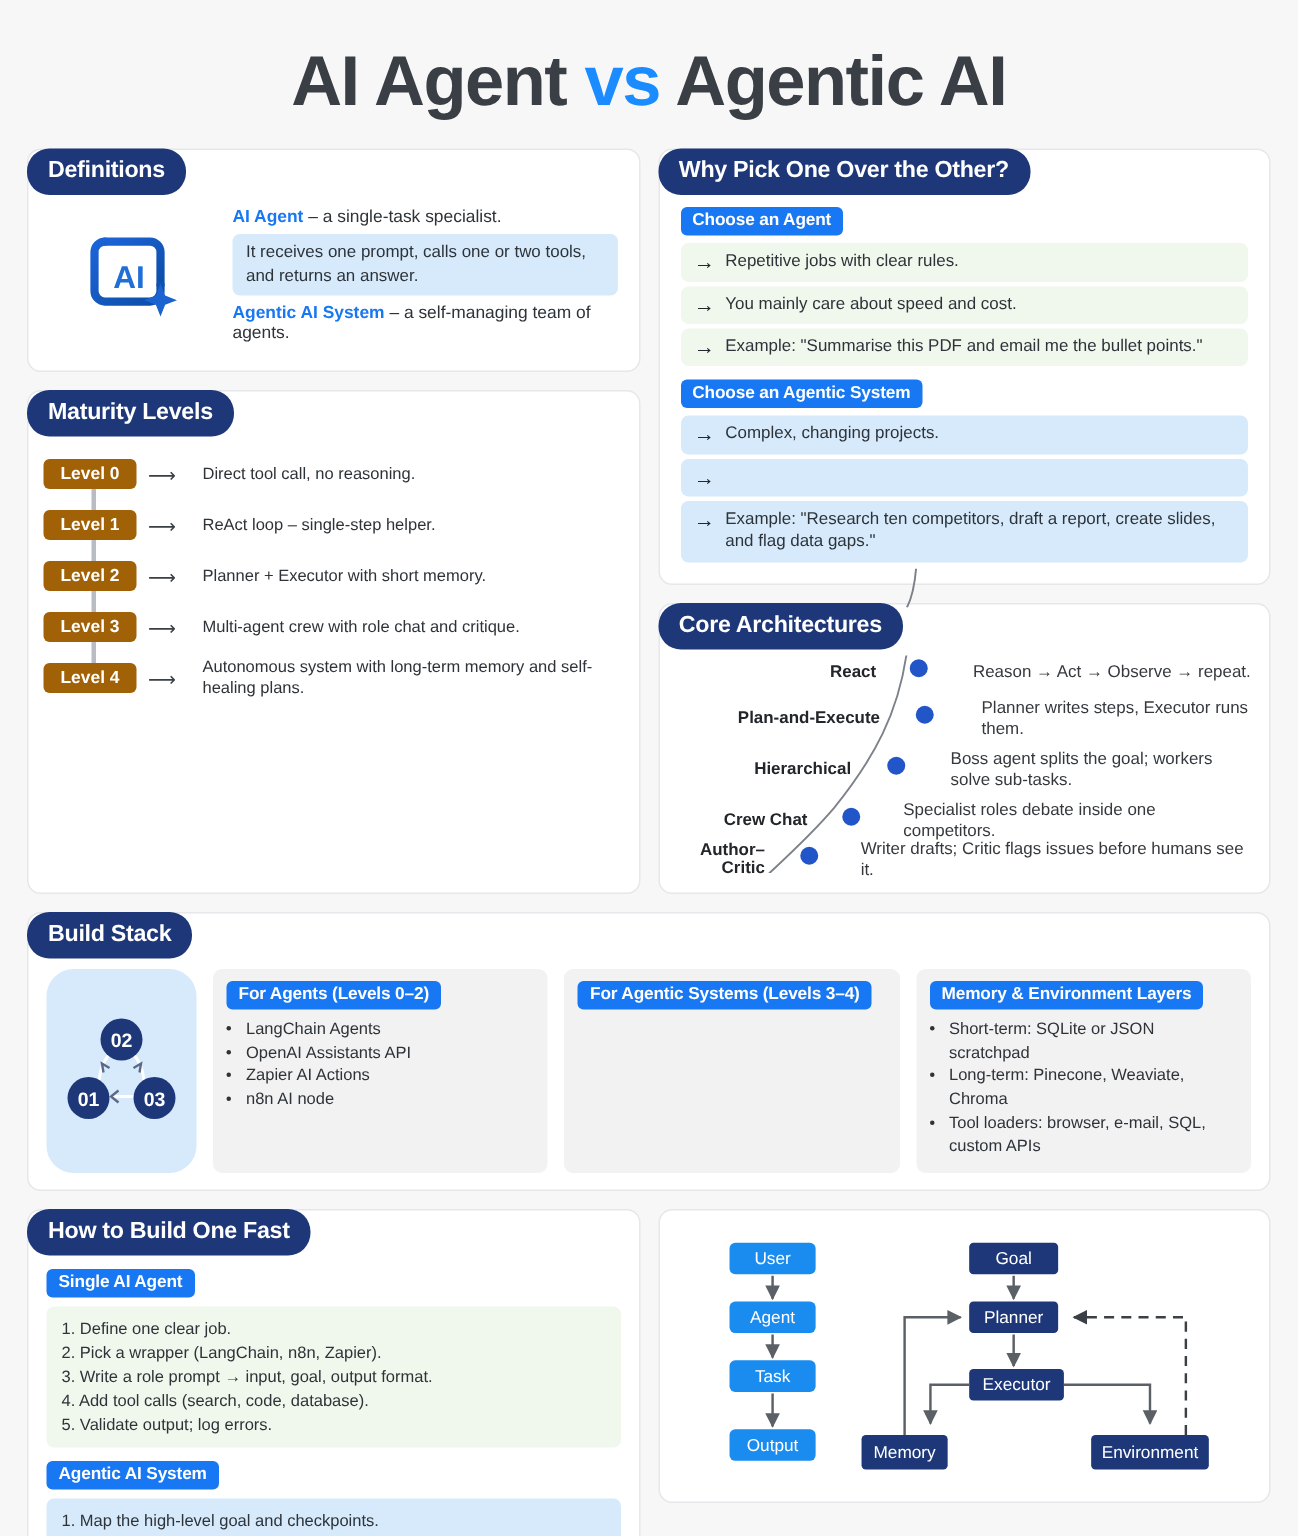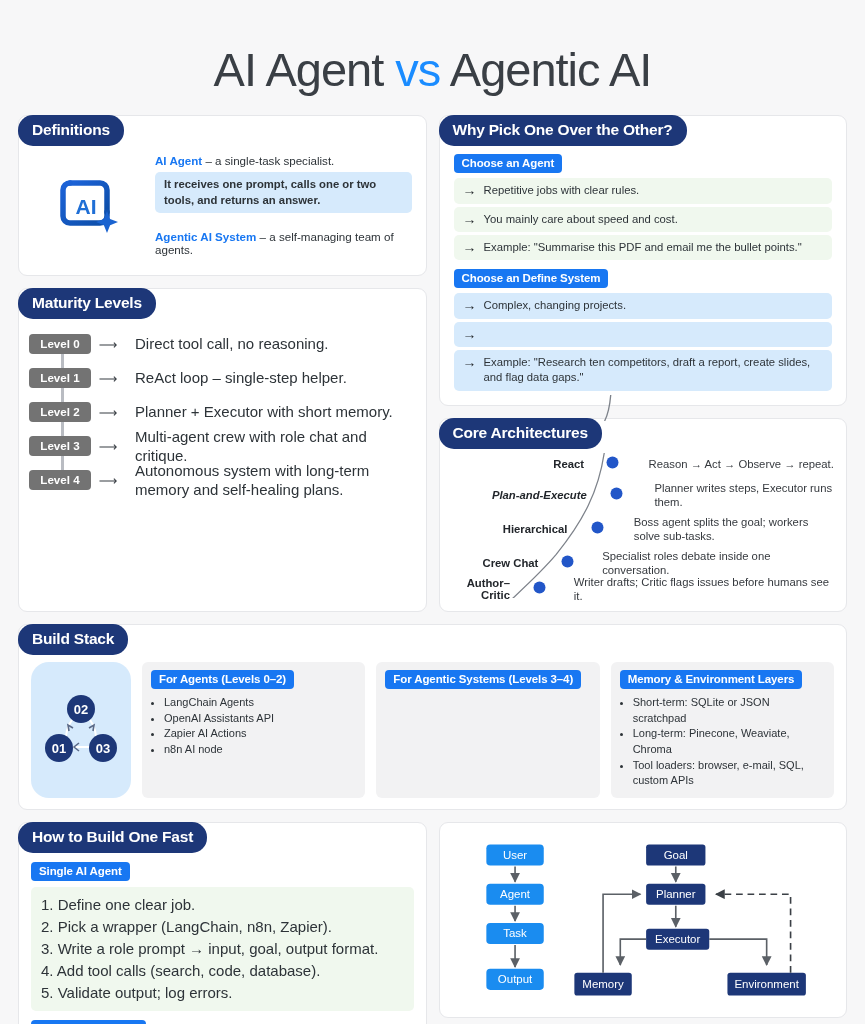--- a/index.html
+++ b/index.html
@@ -9,24 +9,24 @@
     font-family: "Liberation Sans", sans-serif;
     color: #2d3338;
     overflow: hidden;
   }
   .page { position: relative; width: 865px; height: 1024px; padding: 0 18px; }
 
   
   .title {
     text-align: center;
     font-size: 47px;
-    font-weight: normal;
+    font-weight: bold;
     letter-spacing: -1px;
     color: #3a3f45;
-    padding-top: 42px;
+    padding-top: 26px;
     padding-bottom: 18px;
     white-space: nowrap;
   }
   .title .vs { color: #1a8cff; }
 
   
   .card {
     position: relative;
     background: #ffffff;
     border: 1px solid #e6e7ea;
@@ -70,56 +70,56 @@
   
   .cols { display: flex; gap: 12px; }
   .col { flex: 1 1 0; min-width: 0; display: flex; flex-direction: column; }
 
   
   #definitions .def-wrap { display: flex; gap: 10px; align-items: center; padding-top: 2px;}
   .ai-logo { flex: 0 0 112px; display: flex; align-items: center; justify-content: center; }
   .def-texts { flex: 1 1 auto; }
   .def-lead { font-size: 11.6px; margin-bottom: 5px; }
   .def-lead b { color: #1877f2; }
-  .def-desc { margin-bottom: 17px; font-weight: bold; }
+  .def-desc { margin-bottom: 5px; }
 
   
   .mat-wrap { position: relative; padding-left: 0; }
   .mat-spine {
     position: absolute; left: 32px; top: 14px; bottom: 16px;
     width: 2.5px; background: #b9bcc2; border-radius: 2px;
   }
   .mat-row { position: relative; display: flex; align-items: center; gap: 0; height: 34px; }
   .lvl {
     position: relative; z-index: 2;
-    background: #737373; color: #fff; font-weight: bold;
+    background: #a16207; color: #fff; font-weight: bold;
     font-size: 11.6px; border-radius: 4px; padding: 3px 8px 4px 8px;
     width: 62px; text-align: center; flex: 0 0 62px;
   }
   .mat-arrow { flex: 0 0 34px; text-align: center; color: #3b4046; font-size: 13px; }
-  .mat-txt { font-size: 15px; line-height: 1.3; flex: 1 1 auto; padding-left: 10px; }
+  .mat-txt { font-size: 11px; line-height: 1.3; flex: 1 1 auto; padding-left: 10px; }
 
   
   #core-arch .arch-area { position: relative; height: 150px; }
   #core-arch .arch-svg { position: absolute; inset: 0; }
   .arch-row { position: absolute; display: flex; align-items: center; gap: 19px; }
   .arch-name { font-weight: bold; font-size: 11.3px; text-align: right; color: #22262b; }
   .arch-desc { font-size: 11.3px; line-height: 1.25; color: #35393e; }
   .core-curve-top { position: absolute; left: 0; top: -24px; width: 100%; height: 26px; }
 
   
   #build-stack .bs-wrap { display: flex; gap: 11px; align-items: stretch; }
   .cycle-box { flex: 0 0 100px; background: #d6eafc; border-radius: 18px; display:flex; align-items:center; justify-content:center; }
   .bs-col { flex: 1 1 0; background: #f2f2f3; border-radius: 6px; padding: 7px 9px 9px 9px; min-width: 0;}
   .bs-col ul { margin: 6px 0 0 13px; }
   .bs-col li { font-size: 11px; line-height: 1.42; }
 
   
   .steps { margin: 0; padding: 0; list-style: none; }
-  .steps li { font-size: 15px; line-height: 1.46; }
+  .steps li { font-size: 11px; line-height: 1.46; }
 
   
   #flow-card { padding: 10px; height: 196px; }
   #flow-card svg { display: block; }
   .nd-lt { fill: #1a8cf0; }
   .nd-dk { fill: #1d3778; }
   .nd-tx { fill: #ffffff; font-family: "Liberation Sans", sans-serif; font-size: 12px; text-anchor: middle; }
   .ln { stroke: #5b6066; stroke-width: 1.7px; fill: none; }
   .ln-d { stroke: #3b4046; stroke-width: 1.7px; fill: none; stroke-dasharray: 7 5; }
 </style>
@@ -216,21 +216,21 @@
             </div>
             <div class="band green arrow-row" style="margin-bottom:3px;">
               <span class="ar">→</span>
               <span>You mainly care about speed and cost.</span>
             </div>
             <div class="band green arrow-row">
               <span class="ar">→</span>
               <span>Example: "Summarise this PDF and email me the bullet points."</span>
             </div>
           </div>
-          <div class="pill" style="margin-top:9px;">Choose an Define System</div>
+          <div class="pill" style="margin-top:9px;">Choose an Agentic System</div>
           <div style="margin-top:5px;">
             <div class="band blue arrow-row" style="margin-bottom:3px;">
               <span class="ar">→</span>
               <span>Complex, changing projects.</span>
             </div>
             <div class="band blue arrow-row" style="margin-bottom:3px;">
               <span class="ar">→</span>
             </div>
             <div class="band blue arrow-row">
               <span class="ar">→</span>
@@ -253,41 +253,41 @@
 
             <div class="arch-row" style="top:2px;  left:0;   width:100%;">
               <div class="arch-name" style="width:154px;">React</div>
               <div style="width:22px;text-align:center;"><svg width="13" height="13">
                     <circle cx="6.5" cy="6.5" r="6" fill="#2256c8"></circle>
                   </svg></div>
               <div class="arch-desc" style="width:216px;padding-left:7px;">Reason → Act → Observe → repeat.</div>
             </div>
 
             <div class="arch-row" style="top:28px; left:0;  width:100%;">
-              <div class="arch-name" style="width:148px;font-style:italic;">Plan-and-Execute</div>
+              <div class="arch-name" style="width:148px;">Plan-and-Execute</div>
               <div style="width:22px;text-align:center;"><svg width="13" height="13">
                     <circle cx="6.5" cy="6.5" r="6" fill="#2256c8"></circle>
                   </svg></div>
               <div class="arch-desc" style="width:200px;padding-left:9px;">Planner writes steps, Executor runs them.</div>
             </div>
 
             <div class="arch-row" style="top:62px; left:0;  width:100%;">
               <div class="arch-name" style="width:124px;">Hierarchical</div>
               <div style="width:22px;text-align:center;"><svg width="13" height="13">
                     <circle cx="6.5" cy="6.5" r="6" fill="#2256c8"></circle>
                   </svg></div>
               <div class="arch-desc" style="width:214px;padding-left:7px;">Boss agent splits the goal; workers solve sub-tasks.</div>
             </div>
 
             <div class="arch-row" style="top:96px; left:0;  width:100%;">
               <div class="arch-name" style="width:96px;">Crew Chat</div>
               <div style="width:22px;text-align:center;"><svg width="13" height="13">
                     <circle cx="6.5" cy="6.5" r="6" fill="#2256c8"></circle>
                   </svg></div>
-              <div class="arch-desc" style="width:250px;padding-left:5px;">Specialist roles debate inside one conversation.</div>
+              <div class="arch-desc" style="width:250px;padding-left:5px;">Specialist roles debate inside one competitors.</div>
             </div>
 
             <div class="arch-row" style="top:122px; left:0; width:100%;">
               <div class="arch-name" style="width:66px;">Author–Critic</div>
               <div style="width:22px;text-align:center;"><svg width="13" height="13">
                     <circle cx="6.5" cy="6.5" r="6" fill="#2256c8"></circle>
                   </svg></div>
               <div class="arch-desc" style="width:280px;padding-left:5px;">Writer drafts; Critic flags issues before humans see it.</div>
             </div>
           </div>

